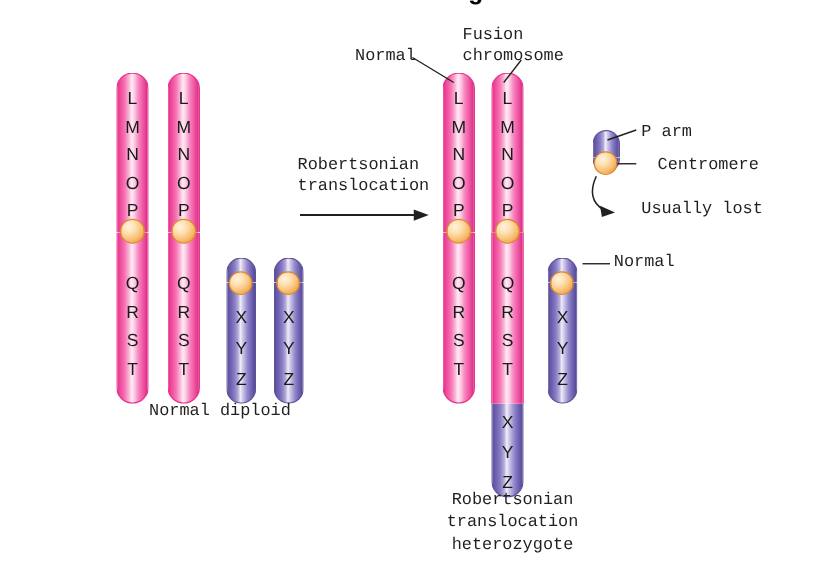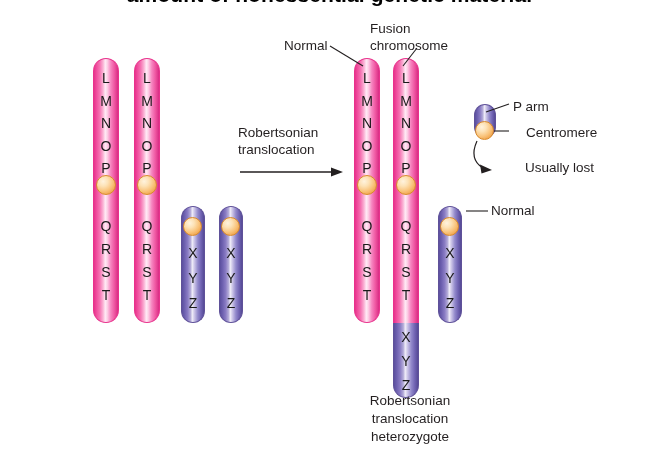--- a/index.html
+++ b/index.html
@@ -34,20 +34,21 @@
     letter-spacing: 0.1px;
     white-space: nowrap;
   }
 
   
   .lbl {
     font-size: 13.5px;
     line-height: 16px;
     color: #231f20;
     white-space: pre-line;
+    font-family: Liberation Mono, monospace;
   }
 
   
   .chrom {
     position: absolute;
   }
   .arm {
     position: absolute;
     left: 0;
     width: 100%;
@@ -196,20 +197,21 @@
     <div class="arm purple cap-top cap-top-only" style="top:0px; height:20px;"></div>
     <div class="arm purple cap-bottom cap-bottom-only" style="top:20px; height:97px;"></div>
     <div class="letters" style="top:36px; height:72px; gap:11px;">
       <span>X</span>
       <span>Y</span>
       <span>Z</span>
     </div>
     <div class="centromere" style="left:2px; top:11px; width:19px; height:19px;"></div>
   </div>
 
+  <div class="abs lbl" style="left:91px; top:322px; width:170px; text-align:center;">Normal diploid</div>
 
   <div class="abs lbl" style="left:238px; top:124px; width:110px; text-align:left; line-height:17px;">Robertsonian
 translocation</div>
 
   <div class="chrom" style="left:354px; top:58px; width:26px; height:265px;">
     <div class="arm pink cap-top cap-top-only" style="top:0px; height:128px;"></div>
     <div class="arm pink cap-bottom cap-bottom-only" style="top:128px; height:137px;"></div>
     <div class="letters" style="top:6px; height:118px; gap:8.5px;">
       <span>L</span>
       <span>M</span>
@@ -276,21 +278,21 @@
   <div class="chrom" style="left:474px; top:104px; width:22px; height:50px;">
     <div class="arm purple cap-top cap-top-only" style="top:0px; height:22px;"></div>
     <div class="arm purple cap-bottom cap-bottom-only" style="top:22px; height:12px;"></div>
     <div class="centromere" style="left:1px; top:17px; width:19px; height:19px;"></div>
   </div>
 
   <div class="abs lbl" style="left:513px; top:99px;">P arm</div>
 
   <div class="abs lbl" style="left:526px; top:125px;">Centromere</div>
 
-  <div class="abs lbl" style="left:525px; top:160px;">Usually lost</div>
+  <div class="abs lbl" style="left:513px; top:160px;">Usually lost</div>
 
   <svg class="overlay" viewBox="0 0 659 470">
 
     <g>
       <line x1="240" y1="172" x2="334" y2="172" stroke="#231f20" stroke-width="1.6"></line>
       <polygon points="343,172 331,167.5 331,176.5" fill="#231f20"></polygon>
     </g>
 
     <line x1="330" y1="46" x2="363" y2="66" stroke="#231f20" stroke-width="1.1"></line>
 

